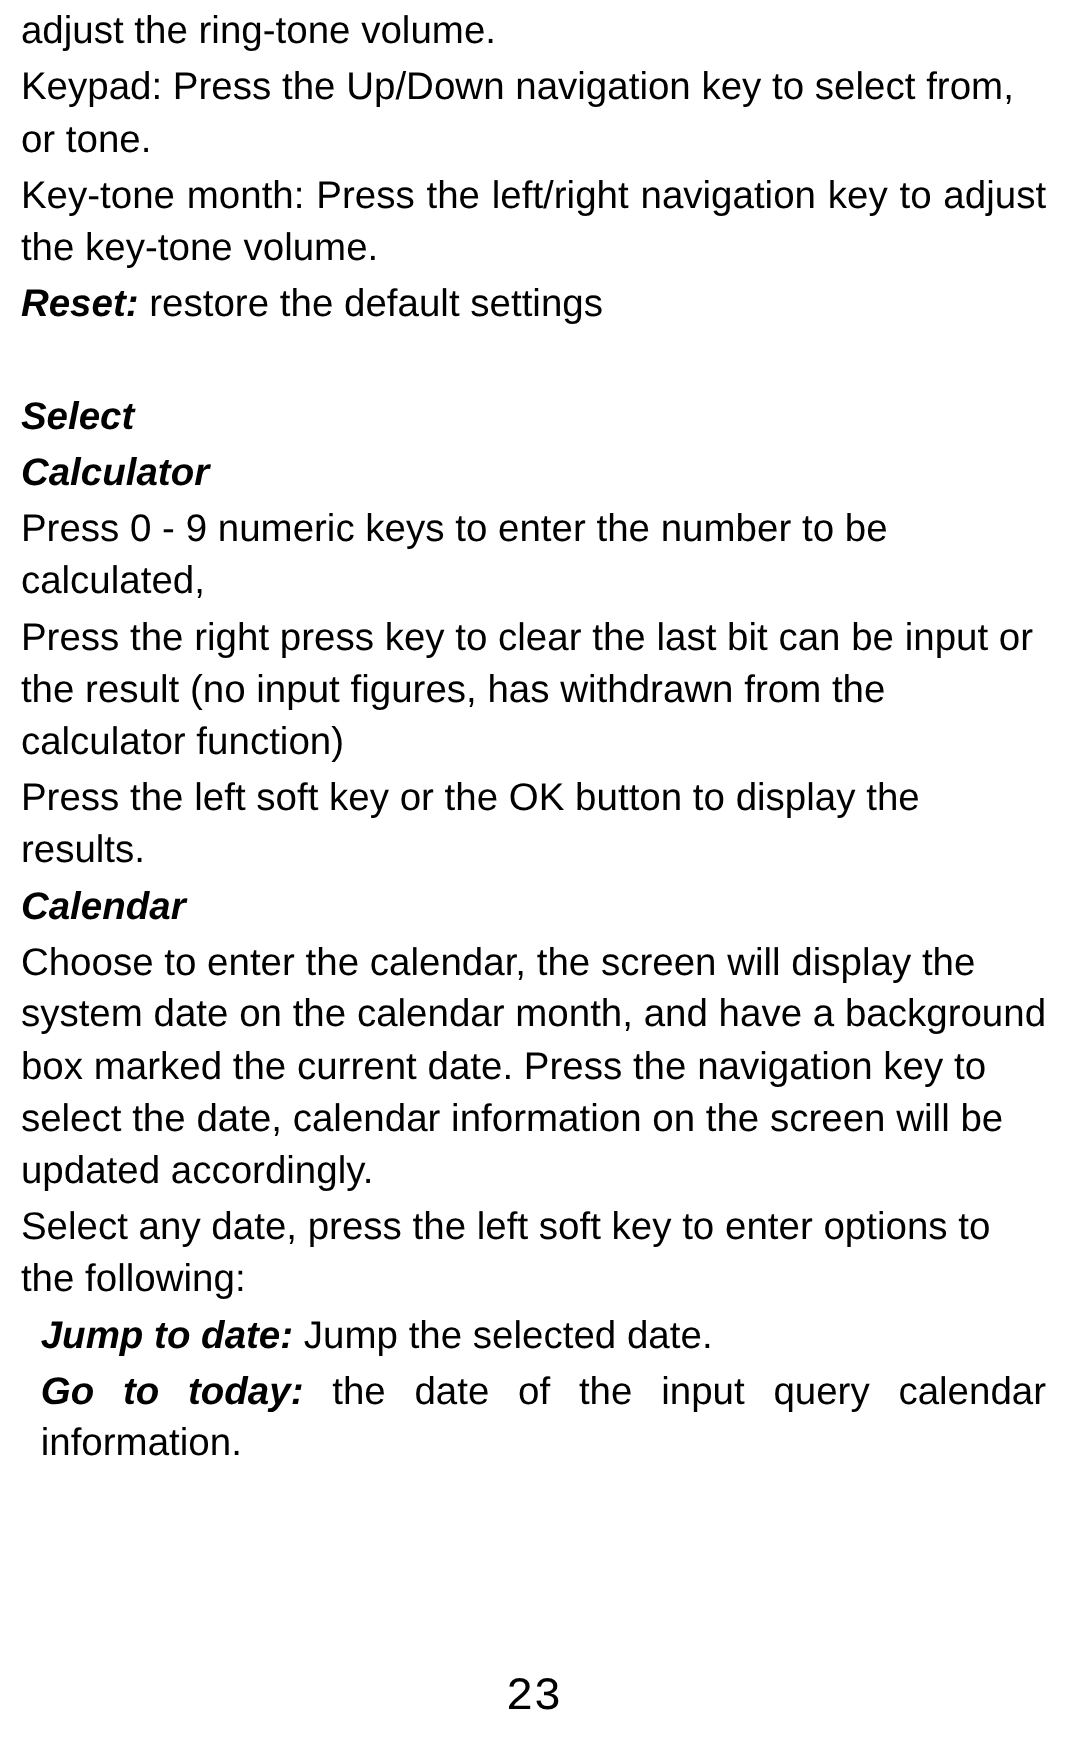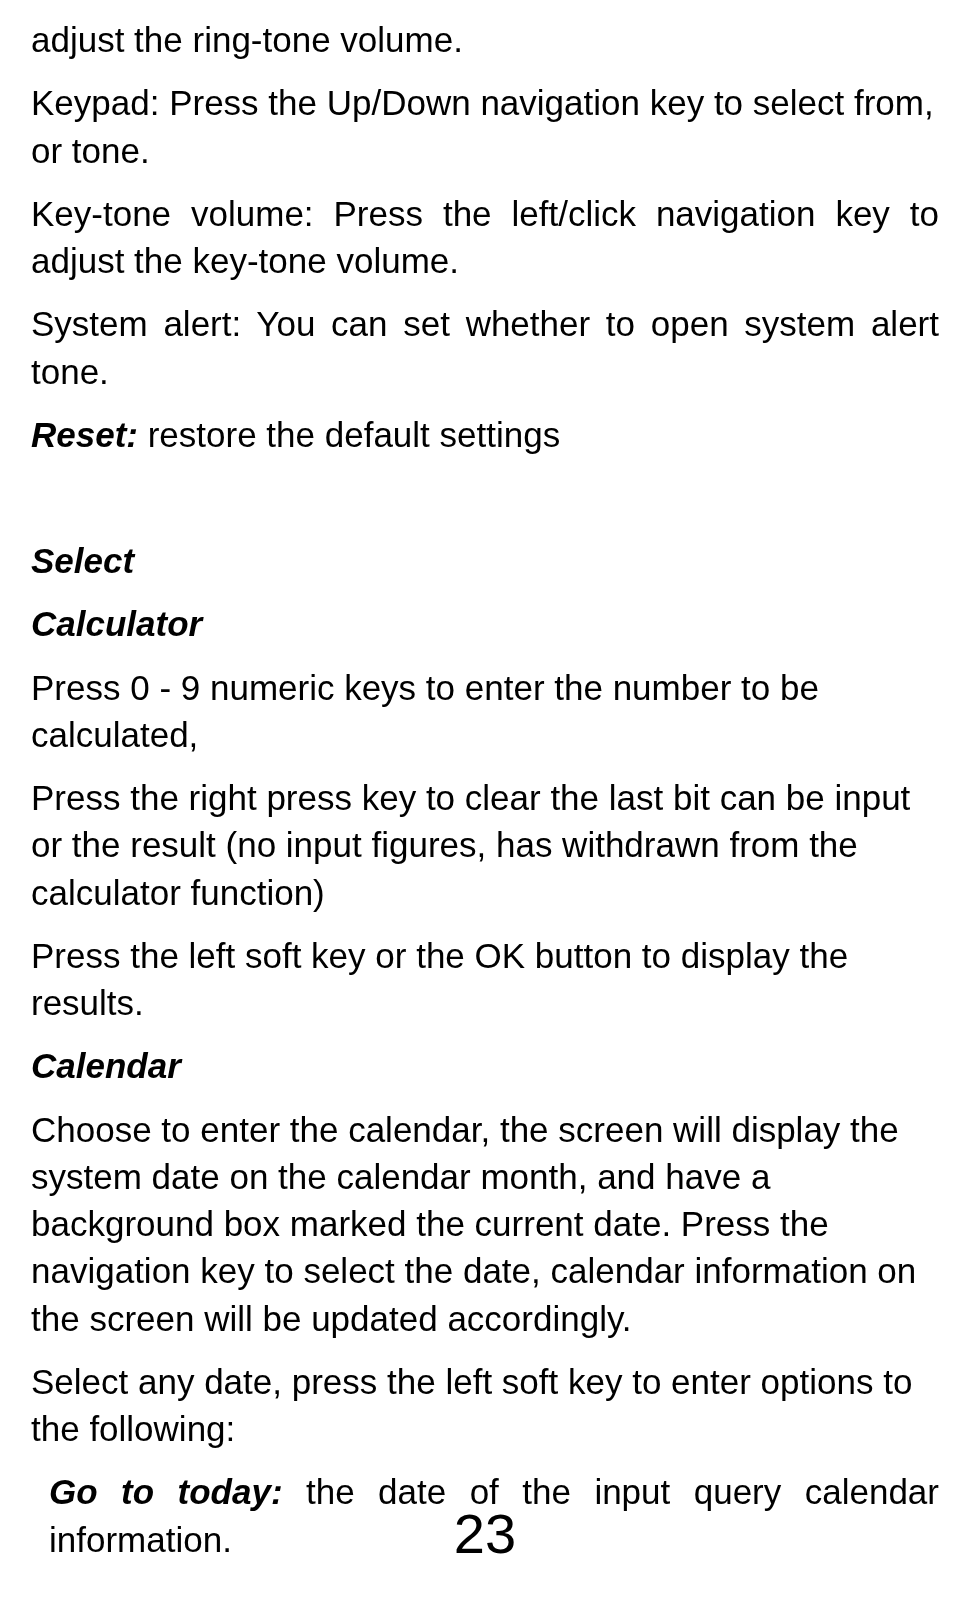--- a/index.html
+++ b/index.html
@@ -15,21 +15,21 @@
       font-size: 35px;
       line-height: 1.35;
       color: #000000;
       padding: 0 15px;
       position: relative;
     }
     .content {
       padding-top: 0;
     }
     .para {
-      margin: 16px;
+      margin: 4px;
     }
     .justify {
       text-align: justify;
       text-justify: inter-word;
     }
     .bold {
       font-weight: bold;
       font-style: italic;
     }
     .spacer {
@@ -37,36 +37,35 @@
     }
     .indent {
       padding-left: 18px;
     }
     .page-number {
       position: absolute;
       bottom: 30px;
       left: 0;
       right: 0;
       text-align: center;
-      font-family: Liberation Sans, sans-serif;
-      font-size: 56px;
+      font-family: Liberation Mono, monospace;
+      font-size: 42px;
     }
   </style>
 </head>
 <body>
 
 <div class="content">
 
   <p class="para">adjust the ring-tone volume.</p>
 
   <p class="para">Keypad: Press the Up/Down navigation key to select from, or tone.</p>
 
-  <p class="para justify">Key-tone volume: Press the left/click navigation key to adjust the key-tone volume.</p>
+  <p class="para justify">Key-tone month: Press the left/right navigation key to adjust the key-tone volume.</p>
 
-  <p class="para justify">System alert: You can set whether to open system alert tone.</p>
 
   <p class="para">
     <span class="bold">Reset:</span><span> restore the default settings</span>
   </p>
 
   <div class="spacer"></div>
 
   <p class="para bold">Select</p>
 
   <p class="para bold">Calculator</p>
@@ -79,20 +78,23 @@
   <p class="para">Press the right press key to clear the last bit can be input or the result (no input figures, has withdrawn from the calculator function)</p>
 
   <p class="para">Press the left soft key or the OK button to display the results.</p>
 
   <p class="para bold">Calendar</p>
 
   <p class="para">Choose to enter the calendar, the screen will display the system date on the calendar month, and have a background box marked the current date. Press the navigation key to select the date, calendar information on the screen will be updated accordingly.</p>
 
   <p class="para">Select any date, press the left soft key to enter options to the following:</p>
 
+  <p class="para indent">
+    <span class="bold">Jump to date:</span><span> Jump the selected date.</span>
+  </p>
 
   <p class="para justify indent">
     <span class="bold">Go to today:</span><span> the date of the input query calendar information.</span>
   </p>
 
 </div>
 
 <div class="page-number">23</div>
 
 </body></html>

